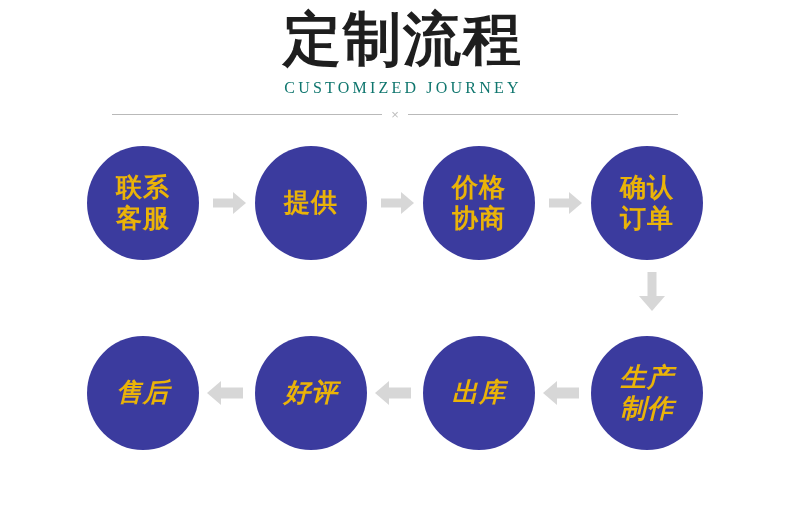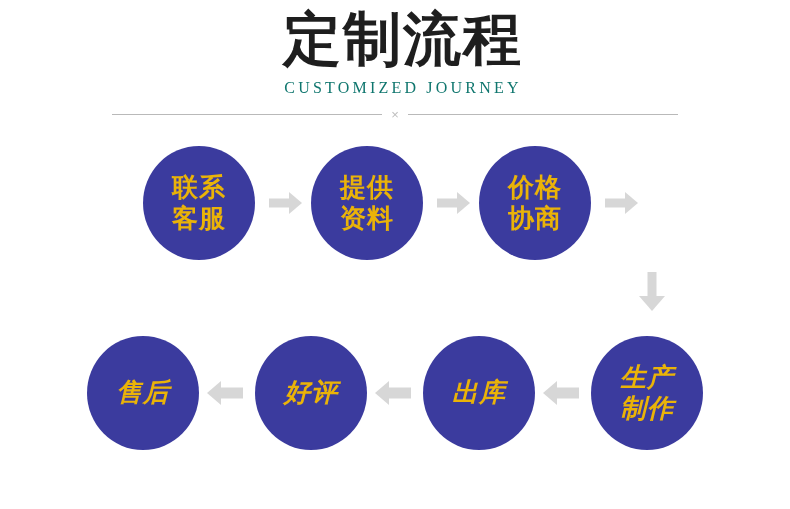--- a/index.html
+++ b/index.html
@@ -194,38 +194,41 @@
       <span class="node-line">客服</span>
     </div>
 
     <div class="arrow-h arrow-right">
       <span class="shaft"></span>
       <span class="head"></span>
     </div>
 
     <div class="node">
       <span class="node-line">提供</span>
-      <span class="node-line">资料</span>
     </div>
 
     <div class="arrow-h arrow-right">
       <span class="shaft"></span>
       <span class="head"></span>
     </div>
 
     <div class="node">
       <span class="node-line">价格</span>
       <span class="node-line">协商</span>
     </div>
 
     <div class="arrow-h arrow-right">
       <span class="shaft"></span>
       <span class="head"></span>
     </div>
 
+    <div class="node">
+      <span class="node-line">确认</span>
+      <span class="node-line">订单</span>
+    </div>
 
   </div>
 
   <div class="flow-row row-two">
 
     <div class="node">
       <span class="node-line">售后</span>
     </div>
 
     <div class="arrow-h arrow-left">

